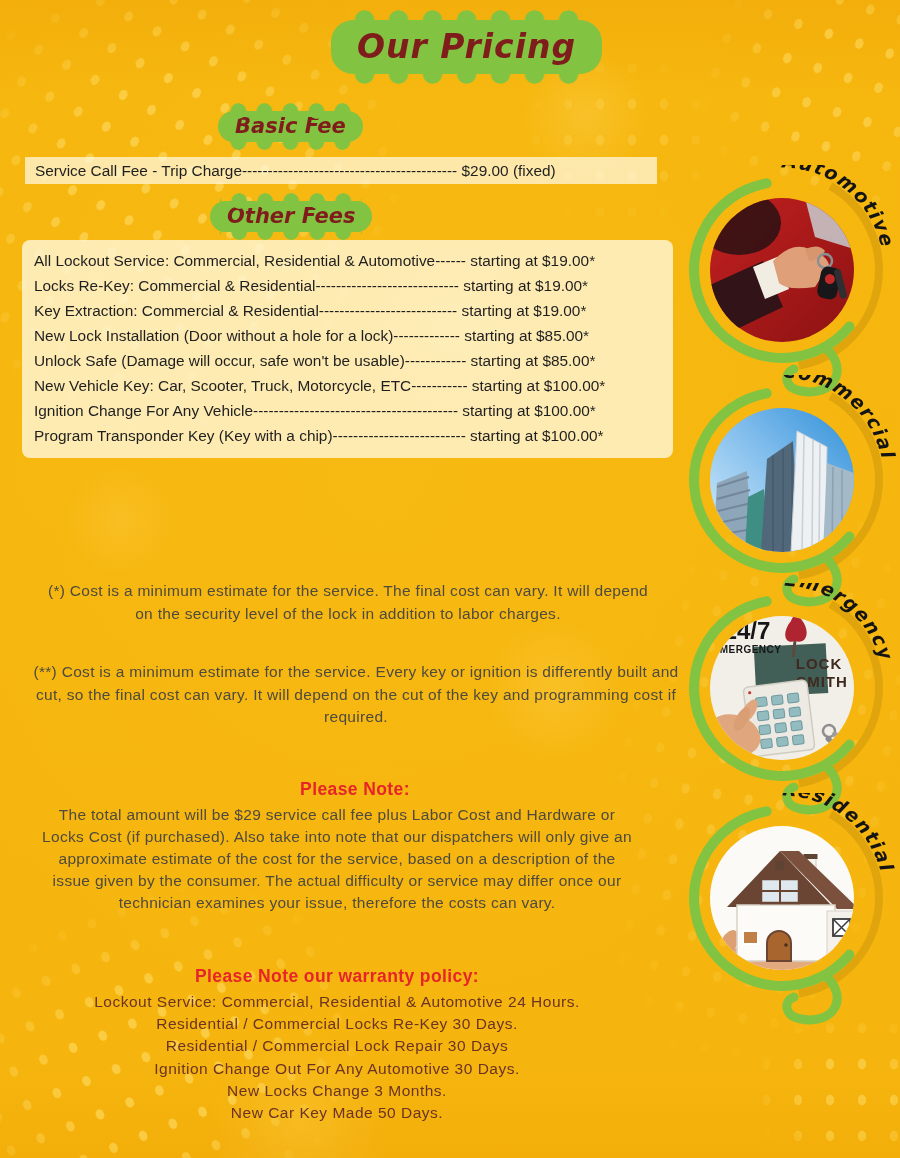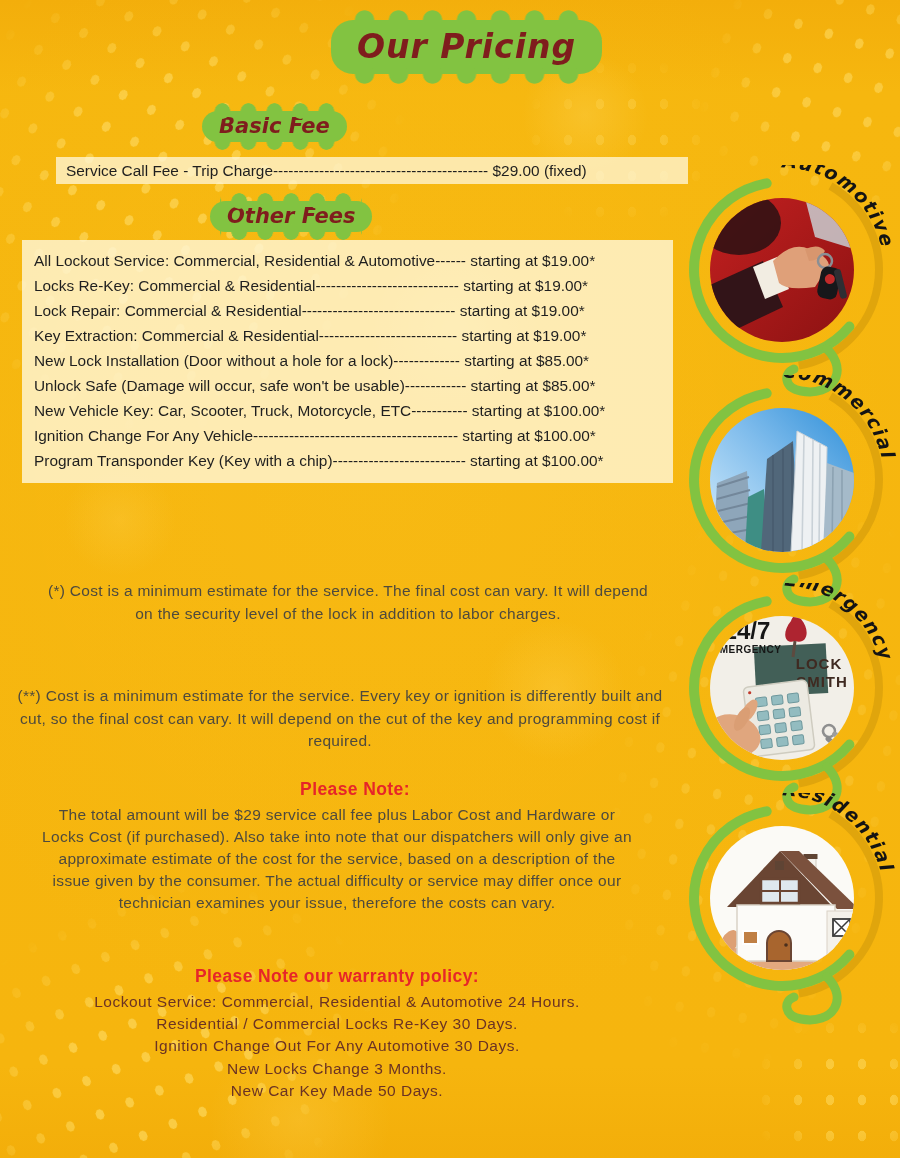--- a/index.html
+++ b/index.html
@@ -37,28 +37,28 @@
     background-size:26px 16px;background-position:center;background-repeat:repeat-x;}
   .pill::before{top:-8px}
   .pill::after{bottom:-8px}
   .pill-lg{left:331px;top:20px;height:54px;line-height:54px;padding:0 26px;font-size:33px;letter-spacing:1px;border-radius:22px;}
   .pill-lg::before,.pill-lg::after{height:20px;background-size:34px 20px;left:12px;right:12px;}
   .pill-lg::before{top:-10px}.pill-lg::after{bottom:-10px}
   .pill-sm{height:31px;line-height:31px;padding:0 17px;font-size:21px;}
 
   .basic-bar{position:absolute;left:25px;top:157px;width:632px;height:27px;line-height:27px;
     background:rgba(255,248,222,.75);color:#1F1F1F;font-size:15.4px;padding-left:10px;
-    box-sizing:border-box;white-space:nowrap;overflow:hidden;margin-left:31px;}
+    box-sizing:border-box;white-space:nowrap;overflow:hidden;}
   .fees{position:absolute;left:22px;top:240px;width:651px;background:rgba(255,247,219,.8);
-    border-radius:0;padding:8px 6px 10px 12px;box-sizing:border-box;}
+    border-radius:8px;padding:8px 6px 10px 12px;box-sizing:border-box;}
   .fee-row{font-size:15.4px;line-height:25px;color:#1F1F1F;white-space:nowrap;overflow:hidden;}
 
   .note{position:absolute;text-align:center;color:#4E4A3E;font-size:15.5px;line-height:22.5px;letter-spacing:.3px;}
   #note1{top:580px;left:42px;width:612px;}
-  #note2{top:661px;left:8px;width:664px;margin-top:24px;}
+  #note2{top:661px;left:24px;width:664px;}
 
   .red-h{position:absolute;left:0;width:674px;text-align:center;color:#E62529;
     font-size:17.5px;font-weight:bold;letter-spacing:.4px;}
   #pn-h{top:779px;padding-left:18px;}
   #pn-body{top:804px;left:38px;width:598px;line-height:22px;}
   #wr-h{top:966px;}
   #wr-lines{position:absolute;top:991px;left:0;width:674px;text-align:center;
     color:#6B3324;font-size:15.5px;line-height:22.2px;letter-spacing:.5px;}
   #wr-lines div{white-space:nowrap;}
 
@@ -72,47 +72,47 @@
 
 <div class="dotfield" id="dots-tl"></div>
 <div class="dotfield" id="dots-tr"></div>
 <div class="dotfield" id="dots-mid"></div>
 <div class="dotfield" id="dots-right"></div>
 <div class="dotfield" id="dots-bl"></div>
 <div class="dotfield" id="dots-br"></div>
 
 <div class="pill pill-lg">Our Pricing</div>
 
-<div class="pill pill-sm" style="left:202px;top:111px;">Basic Fee</div>
+<div class="pill pill-sm" style="left:218px;top:111px;">Basic Fee</div>
 <div class="basic-bar">Service Call Fee - Trip Charge------------------------------------------  $29.00 (fixed)</div>
 
 <div class="pill pill-sm" style="left:210px;top:201px;">Other Fees</div>
 
 <div class="fees">
   <div class="fee-row">All Lockout Service: Commercial, Residential &amp; Automotive------ starting at $19.00*</div>
   <div class="fee-row">Locks Re-Key: Commercial &amp; Residential---------------------------- starting at $19.00*</div>
-  <div class="fee-row">Lock Repair: Commercial &amp; Residential------------------------------ starting at $19.00*</div>
   <div class="fee-row">Key Extraction: Commercial &amp; Residential--------------------------- starting at $19.00*</div>
   <div class="fee-row">New Lock Installation (Door without a hole for a lock)-------------  starting at $85.00*</div>
   <div class="fee-row">Unlock Safe (Damage will occur, safe won't be usable)------------ starting at $85.00*</div>
   <div class="fee-row">New Vehicle Key: Car, Scooter, Truck, Motorcycle, ETC----------- starting at $100.00*</div>
   <div class="fee-row">Ignition Change For Any Vehicle---------------------------------------- starting at $100.00*</div>
   <div class="fee-row">Program Transponder Key (Key with a chip)-------------------------- starting at $100.00*</div>
 </div>
 
 <div class="note" id="note1">(*) Cost is a minimum estimate for the service. The final cost can vary. It will depend on the security level of the lock in addition to labor charges.</div>
 <div class="note" id="note2">(**) Cost is a minimum estimate for the service. Every key or ignition is differently built and cut, so the final cost can vary. It will depend on the cut of the key and programming cost if required.</div>
 
 <div class="red-h" id="pn-h">Please Note:</div>
 <div class="note" id="pn-body">The total amount will be $29 service call fee plus Labor Cost and Hardware or Locks Cost (if purchased). Also take into note that our dispatchers will only give an approximate estimate of the cost for the service, based on a description of the issue given by the consumer. The actual difficulty or service may differ once our technician examines your issue, therefore the costs can vary.</div>
 
 <div class="red-h" id="wr-h">Please Note our warranty policy:</div>
 <div id="wr-lines">
   <div>Lockout Service: Commercial, Residential &amp; Automotive 24 Hours.</div>
   <div>Residential / Commercial Locks Re-Key 30 Days.</div>
+  <div>Residential / Commercial Lock Repair 30 Days</div>
   <div>Ignition Change Out For Any Automotive 30 Days.</div>
   <div>New Locks Change 3 Months.</div>
   <div>New Car Key Made 50 Days.</div>
 </div>
 
 <svg class="cat-unit" id="cat1" width="220" height="240" viewBox="0 0 220 240">
   <defs>
     <clipPath id="pc1">
         <circle cx="95" cy="105" r="72"></circle>
       </clipPath>

